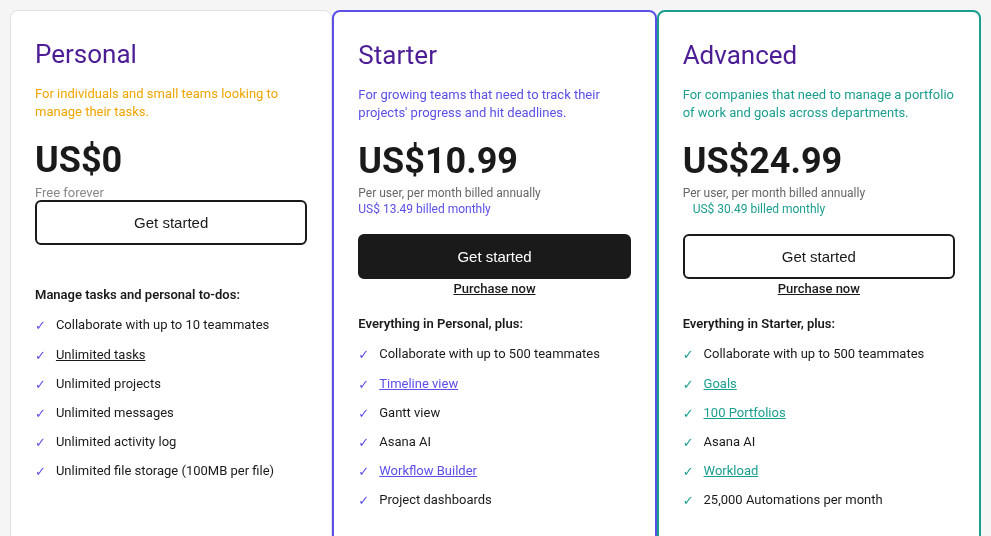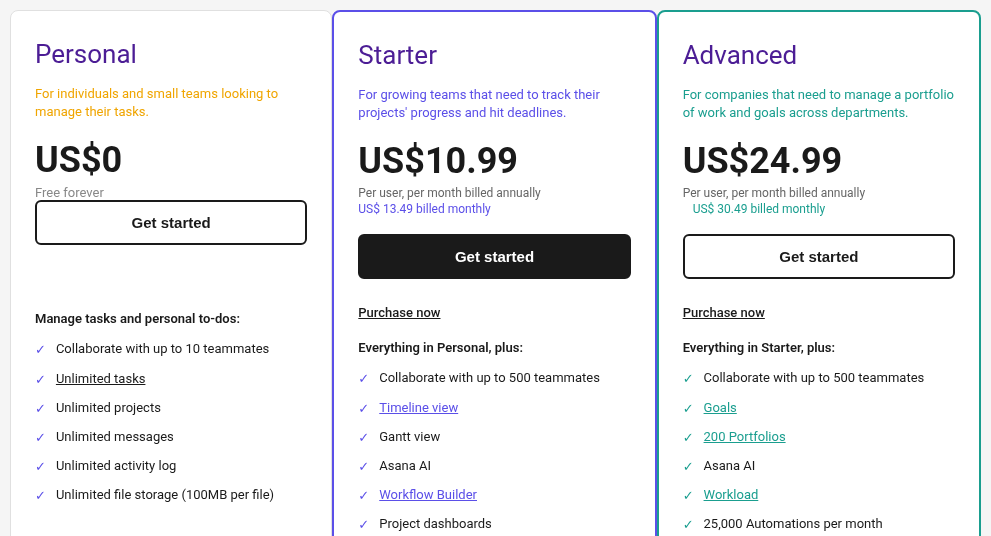--- a/index.html
+++ b/index.html
@@ -66,37 +66,38 @@
     }
     .price-monthly.teal { color: #1A9E8F; padding-left: 10px; }
     .free-forever {
       font-size: 13px;
       color: #888;
     }
     .btn-get-started {
       width: 100%;
       padding: 12px;
       font-size: 15px;
-      font-weight: 700;
+      font-weight: 400;
       border-radius: 6px;
       cursor: pointer;
-      margin-bottom: 26px;
+      margin-bottom: 2px;
     }
     .btn-outline {
       background: #fff;
       border: 2px solid #1a1a1a;
       color: #1a1a1a;
     }
     .btn-filled {
       background: #1a1a1a;
       border: 2px solid #1a1a1a;
       color: #fff;
     }
     .purchase-now {
       display: block;
+      text-align: center;
       font-size: 13px;
       color: #1a1a1a;
       text-decoration: underline;
       cursor: pointer;
       margin-bottom: 20px;
       font-weight: 500;
     }
     .features-title {
       font-size: 13px;
       font-weight: 600;
@@ -206,21 +207,21 @@
         <li>
           <span class="check-icon teal">✓</span>
           <span>Collaborate with up to 500 teammates</span>
         </li>
         <li>
           <span class="check-icon teal">✓</span>
           <a class="feature-link teal">Goals</a>
         </li>
         <li>
           <span class="check-icon teal">✓</span>
-          <a class="feature-link teal">200 Portfolios</a>
+          <a class="feature-link teal">100 Portfolios</a>
         </li>
         <li>
           <span class="check-icon teal">✓</span>
           <span>Asana AI</span>
         </li>
         <li>
           <span class="check-icon teal">✓</span>
           <a class="feature-link teal">Workload</a>
         </li>
         <li>

